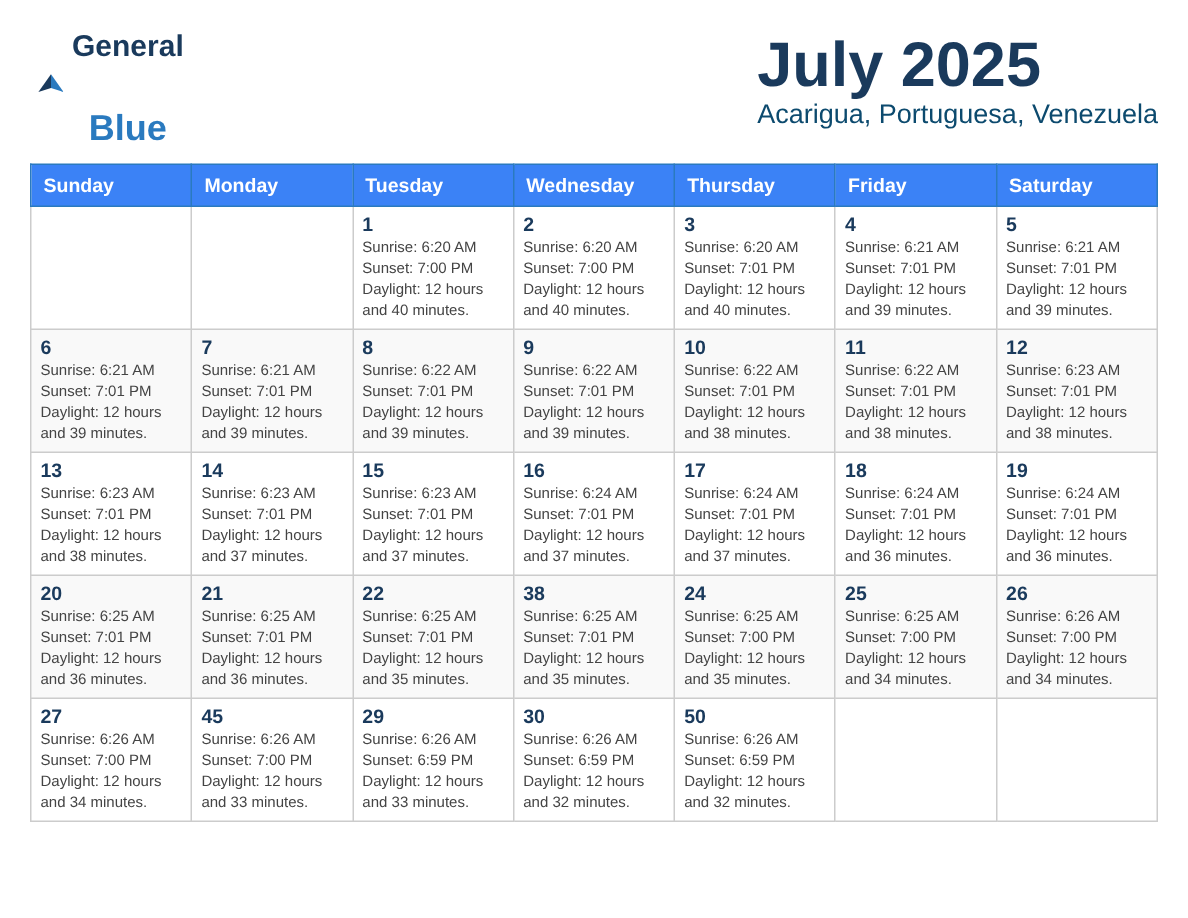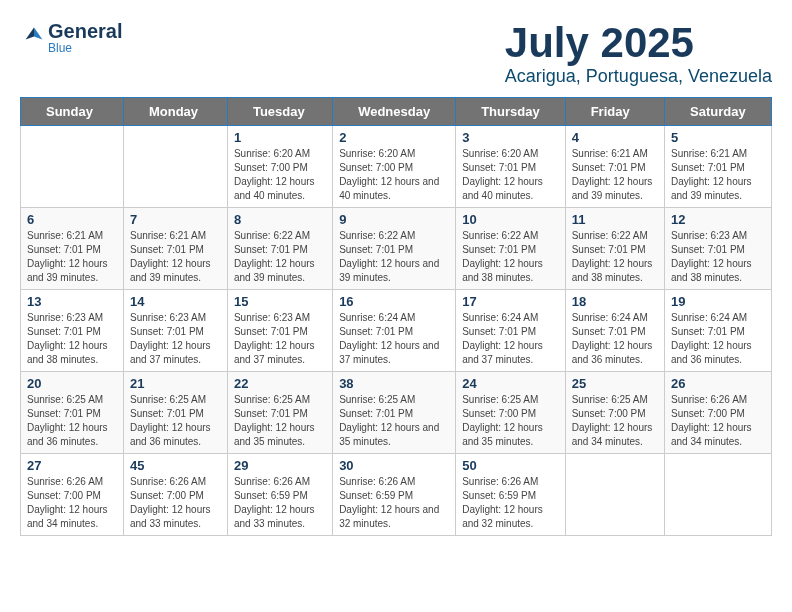--- a/index.html
+++ b/index.html
@@ -28,24 +28,24 @@
       font-size: 18px;
       color: #0c4a6e;
       font-weight: normal;
     }
     .calendar {
       width: 100%;
       border-collapse: collapse;
       border: 1px solid #ccc;
     }
     .calendar th {
-      background-color: #737373;
+      background-color: #3b82f6;
       color: #fff;
       text-align: left;
-      padding: 6px 25px;
+      padding: 6px 8px;
       font-size: 13px;
       font-weight: bold;
       border: 1px solid #2a7abf;
     }
     .calendar td {
       vertical-align: top;
       padding: 4px 6px;
       border: 1px solid #ccc;
       width: calc(100% / 7);
       min-height: 80px;
@@ -67,20 +67,21 @@
       font-size: 10px;
       color: #444;
       line-height: 1.4;
     }
     .empty-cell {
       background: #fff !important;
     }
     .logo-wrapper {
       display: flex;
       align-items: center;
+      text-align: center;
     }
     .logo-text-wrapper {
       display: flex;
       flex-direction: column;
     }
     svg.bird {
       width: 28px;
       height: 28px;
     }
   </style>
@@ -88,21 +89,21 @@
 <body>
 
 <div class="header">
   <div class="logo-wrapper">
     <svg class="bird" viewBox="0 0 40 40">
       <polygon points="20,5 32,22 20,18" fill="#2a7abf"></polygon>
       <polygon points="20,5 8,22 20,18" fill="#1a3a5c"></polygon>
     </svg>
     <div class="logo-text-wrapper">
       <div style="font-size:20px;font-weight:bold;color:#1a3a5c;line-height:1.1;">General</div>
-      <div style="font-size:12px;font-weight:normal;color:#2a7abf;line-height:1.1;">Blue</div>
+      <div style="font-size:24px;font-weight:bold;color:#2a7abf;line-height:1.1;margin-top:31px;">Blue</div>
     </div>
   </div>
   <div class="title-section">
     <div class="month-title">July 2025</div>
     <div class="location-title">Acarigua, Portuguesa, Venezuela</div>
   </div>
 </div>
 
 <table class="calendar">
   <thead>

